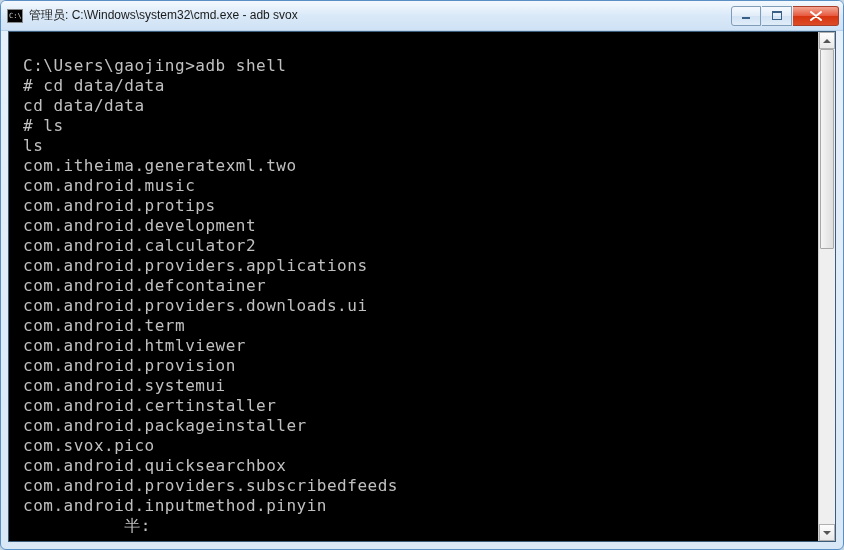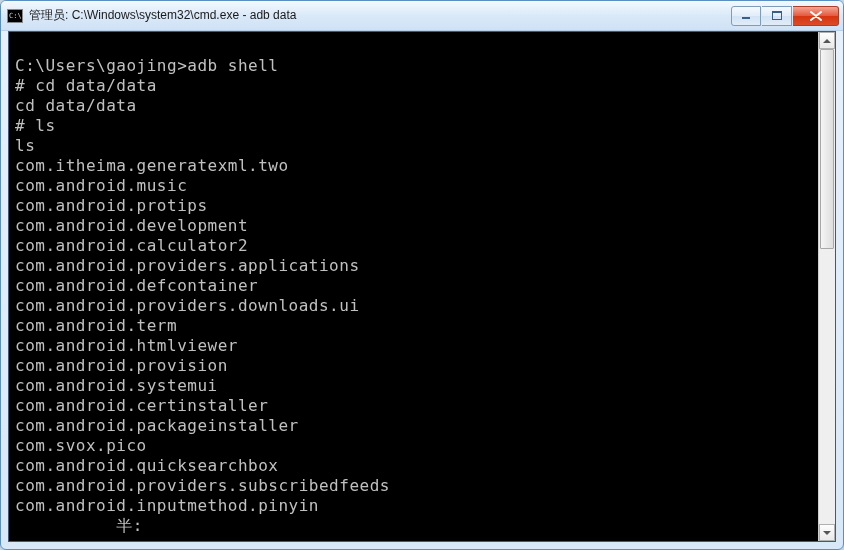--- a/index.html
+++ b/index.html
@@ -96,21 +96,21 @@
       display: flex;
       position: relative;
     }
     .terminal {
       flex: 1;
       background: #000;
       color: #c0c0c0;
       font-family: "NSimSun", "SimSun", "Consolas", monospace;
       font-size: 16px;
       line-height: 20px;
-      padding: 4px 0 0 6px;
+      padding: 4px 0 0 14px;
       white-space: pre;
       overflow: hidden;
       letter-spacing: 0.5px;
     }
     .terminal .line {
       height: 20px;
     }
     .scrollbar {
       width: 17px;
       background: #f0f0f0;
@@ -150,21 +150,21 @@
     }
     .sb-arrow.up { border-bottom: 4px solid #555; }
     .sb-arrow.down { border-top: 4px solid #555; }
   </style>
 </head>
 <body>
 
 <div class="window">
   <div class="titlebar">
     <div class="title-icon">C:\</div>
-    <div class="title-text">管理员: C:\Windows\system32\cmd.exe - adb  data</div>
+    <div class="title-text">管理员: C:\Windows\system32\cmd.exe - adb  svox</div>
     <div class="window-controls">
       <div class="ctrl-btn min">
         <svg width="10" height="8">
             <rect x="1" y="5" width="8" height="2" fill="#3a5f85"></rect>
           </svg>
       </div>
       <div class="ctrl-btn max">
         <svg width="10" height="9">
             <rect x="0.5" y="0.5" width="9" height="8" fill="none" stroke="#3a5f85" stroke-width="1"></rect>
             <rect x="0" y="0" width="10" height="2" fill="#3a5f85"></rect>

